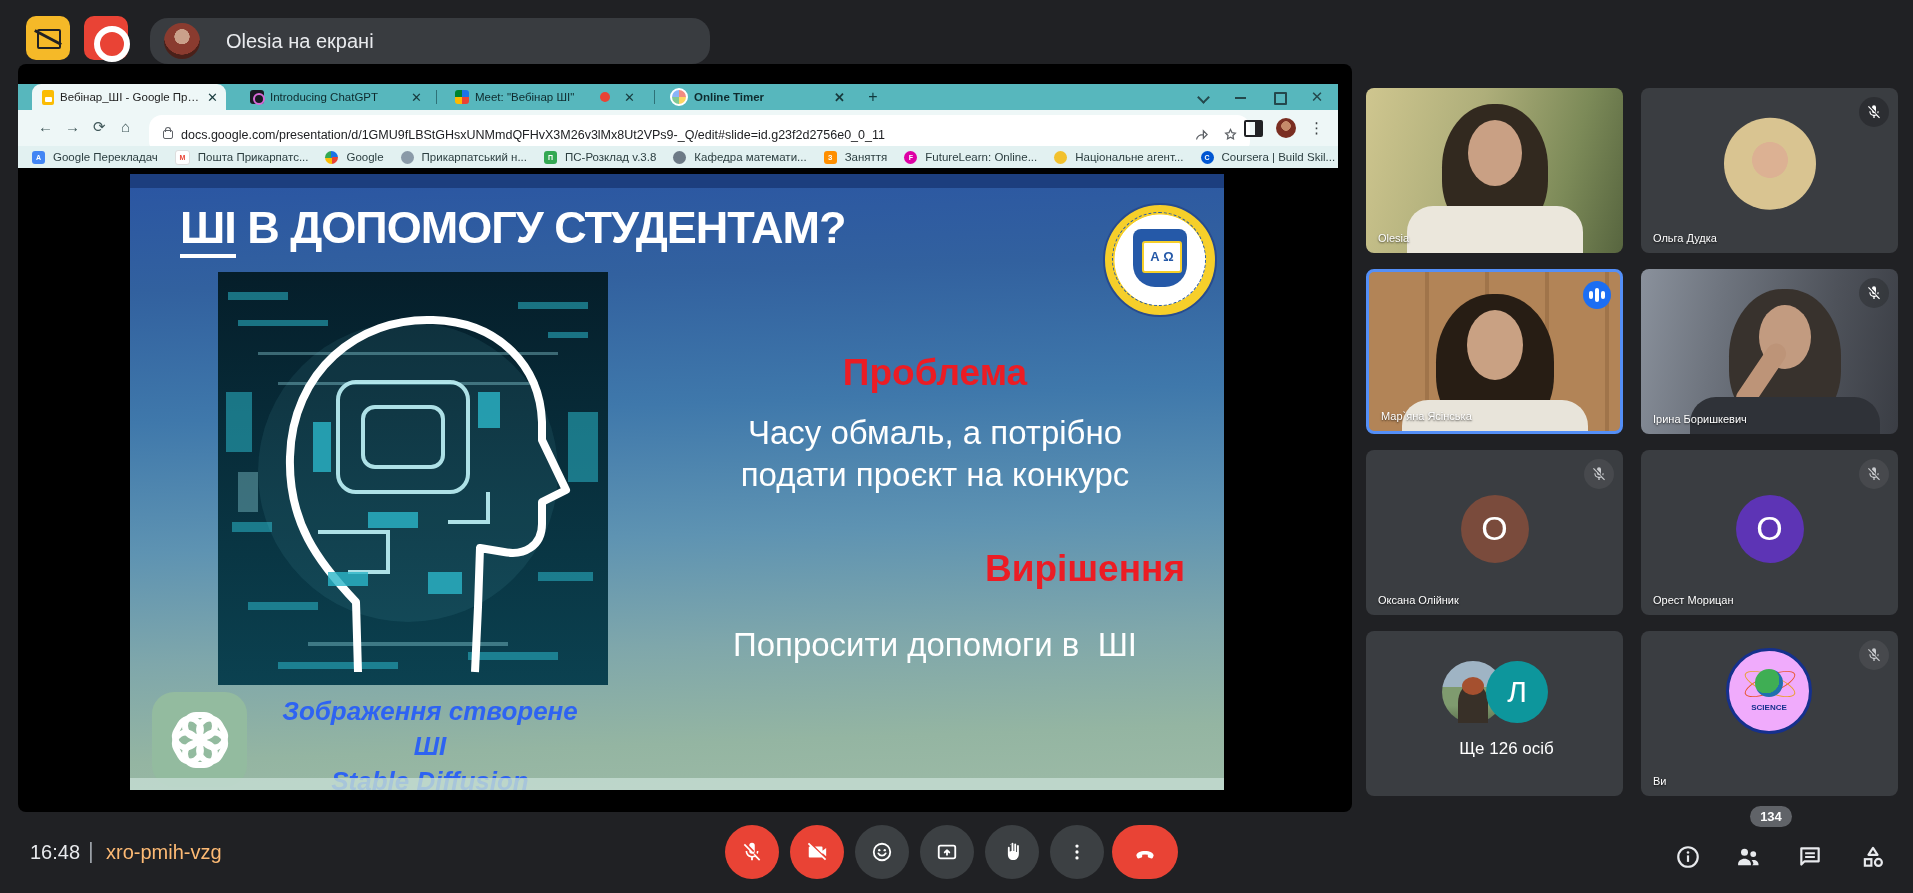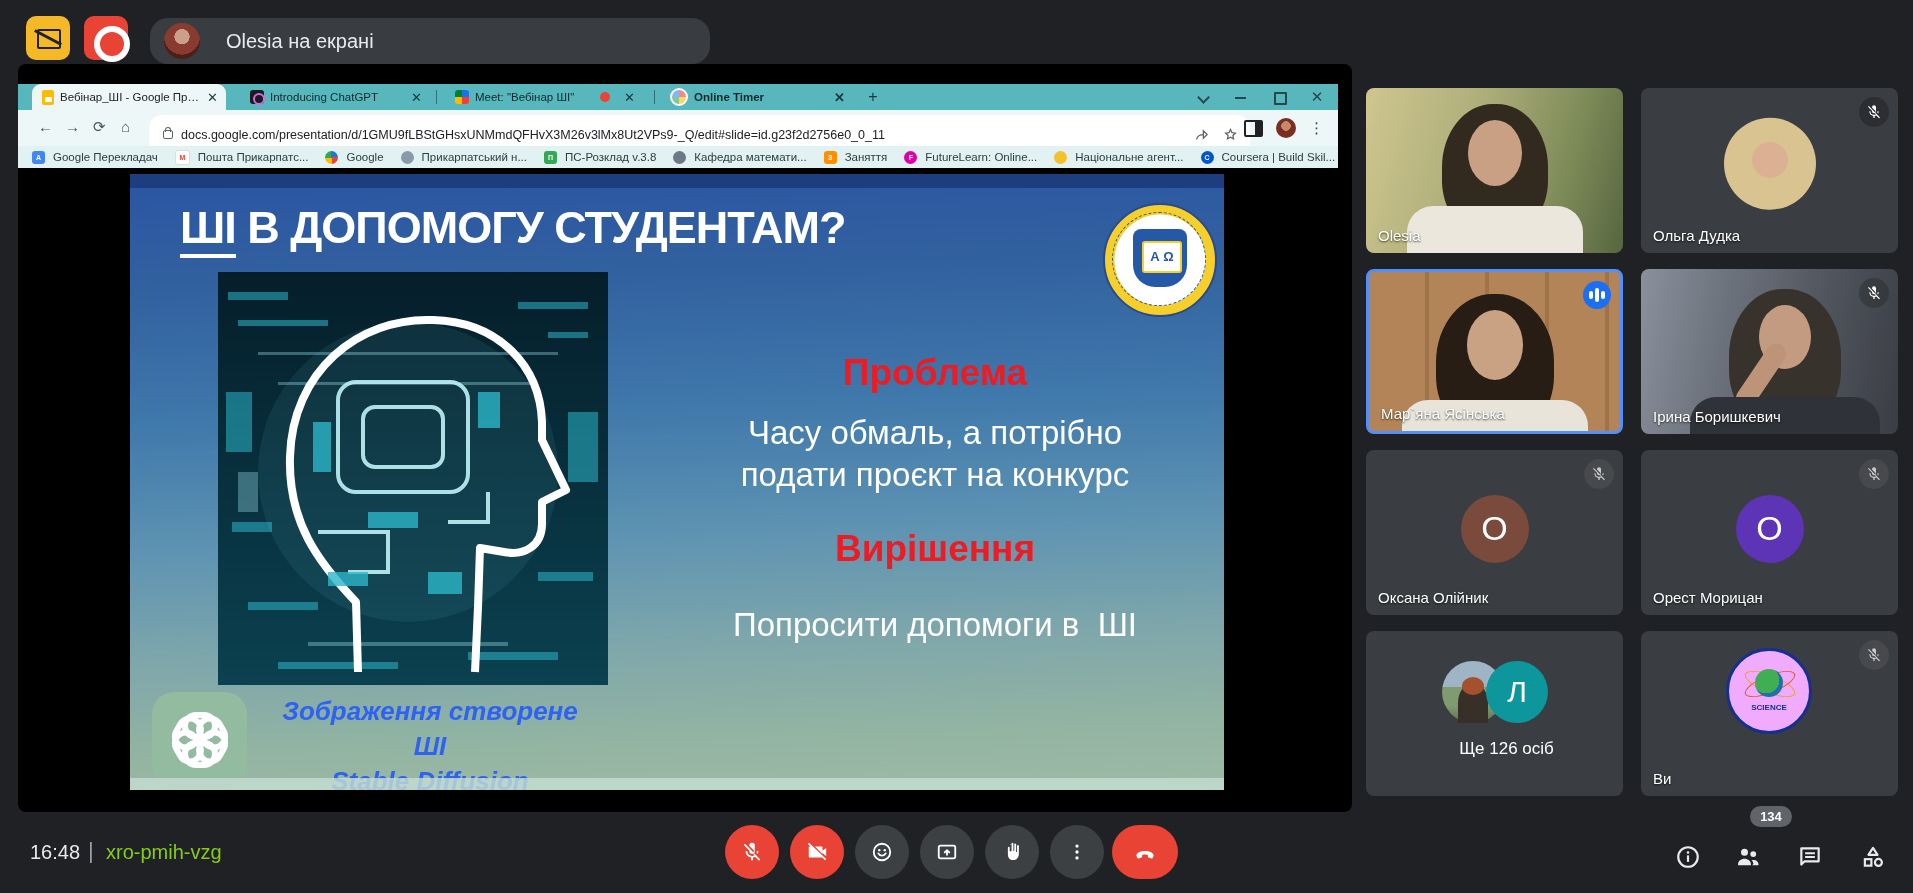--- a/index.html
+++ b/index.html
@@ -66,28 +66,28 @@
   .emblem{position:absolute;left:973px;top:29px;width:110px;height:110px;border-radius:50%;
     background:radial-gradient(circle,#ffffff 0 58%,#f6cf2a 59% 92%,#2559a8 93%);border:2px solid #274b8e;}
   .emblem .dash{position:absolute;left:7px;top:7px;width:92px;height:92px;border-radius:50%;border:1.5px dashed #2559a8;}
   .emblem .shield{position:absolute;left:28px;top:24px;width:54px;height:58px;background:#2559a8;border-radius:8px 8px 22px 22px;}
   .emblem .book{position:absolute;left:9px;top:12px;width:36px;height:28px;background:#fff;border:2px solid #f6cf2a;border-radius:3px;
     font-size:13px;color:#2559a8;text-align:center;line-height:28px;font-weight:bold;}
   .headimg{position:absolute;left:88px;top:98px;width:390px;height:413px;}
   .slide-copy{position:absolute;left:555px;top:178px;width:500px;text-align:center;}
   .red-h{font-size:37px;font-weight:bold;color:#ec1c24;margin:0 0 18px 0;}
   .white-l{font-size:33px;color:#fff;margin:0;line-height:42px;}
-  .red-h.second{margin-top:32px;}
+  .red-h.second{margin-top:52px;text-align:right;}
   .white-l.solution{margin-top:34px;white-space:pre;}
   .openai{position:absolute;left:22px;top:518px;width:95px;height:95px;border-radius:22px;background:#93bb9f;display:flex;align-items:center;justify-content:center;}
   .caption{position:absolute;left:135px;top:520px;width:330px;text-align:center;font-size:26px;font-weight:bold;font-style:italic;color:#2e63f2;line-height:35px;}
   .caption .u2{text-decoration:underline;}
   
   .tile{position:absolute;width:257px;height:165px;border-radius:8px;background:#3a3d41;overflow:hidden;box-sizing:border-box;}
-  .tile .nm{position:absolute;left:12px;bottom:9px;font-size:15px;color:#fff;text-shadow:0 1px 2px rgba(0,0,0,.7);z-index:5;}
+  .tile .nm{position:absolute;left:12px;bottom:9px;font-size:11px;color:#fff;text-shadow:0 1px 2px rgba(0,0,0,.7);z-index:5;}
   .micchip{position:absolute;right:9px;top:9px;width:30px;height:30px;border-radius:50%;background:rgba(40,42,45,.75);display:flex;align-items:center;justify-content:center;z-index:5;}
   .speakchip{position:absolute;right:9px;top:9px;width:28px;height:28px;border-radius:50%;background:#1c6ef3;display:flex;align-items:center;justify-content:center;gap:2.5px;z-index:5;}
   .speakchip i{display:block;width:3.5px;background:#fff;border-radius:2px;}
   .letter-av{position:absolute;left:50%;top:50%;transform:translate(-50%,-56%);width:68px;height:68px;border-radius:50%;
      display:flex;align-items:center;justify-content:center;font-size:34px;color:#fff;}
   .person{position:absolute;left:50%;}
   .hair{transform:translateX(-50%);border-radius:48% 48% 42% 42%;}
   .face{transform:translateX(-50%);border-radius:50%;}
   .torso{transform:translateX(-50%);border-radius:26px 26px 0 0;}
   
@@ -110,21 +110,21 @@
   .ov2{position:absolute;left:120px;top:30px;width:62px;height:62px;border-radius:50%;background:#0d969c;color:#fff;
      display:flex;align-items:center;justify-content:center;font-size:30px;z-index:2;}
   .you-av{position:absolute;left:85px;top:17px;width:86px;height:86px;border-radius:50%;background:#f0abfc;border:3px solid #15308d;box-sizing:border-box;}
   .globe{position:absolute;left:26px;top:18px;width:28px;height:28px;border-radius:50%;background:radial-gradient(circle at 40% 40%,#3fae54 0 55%,#1f6fae 56%);}
   .orbit{position:absolute;left:14px;top:24px;width:52px;height:16px;border:1.5px solid #e8542a;border-radius:50%;transform:rotate(-22deg);}
   .orbit.o2{border-color:#e8a02a;transform:rotate(22deg);}
   .sci{position:absolute;left:0;top:52px;width:80px;text-align:center;font-size:8px;font-weight:bold;color:#15308d;}
   
   .bb-time{position:absolute;left:30px;top:841px;font-size:20px;color:#e8eaed;}
   .bb-sep{position:absolute;left:88px;top:838px;font-size:22px;color:#9aa0a6;}
-  .bb-code{position:absolute;left:106px;top:841px;font-size:20px;color:#84cc16;}
+  .bb-code{position:absolute;left:106px;top:841px;font-size:20px;color:#fdba74;}
   .cbtn{position:absolute;top:825px;width:54px;height:54px;border-radius:50%;background:#3c4043;display:flex;align-items:center;justify-content:center;}
   .cbtn.red{background:#e94335;}
   .endcall{position:absolute;top:825px;left:1112px;width:66px;height:54px;border-radius:27px;background:#e94335;display:flex;align-items:center;justify-content:center;}
   .ric{position:absolute;top:843px;width:28px;height:28px;display:flex;align-items:center;justify-content:center;}
   .badge{position:absolute;left:1750px;top:806px;width:42px;height:21px;border-radius:11px;background:#606368;
      font-size:13px;font-weight:bold;color:#fff;display:flex;align-items:center;justify-content:center;z-index:6;}
 </style>
 </head>
 <body>
 

